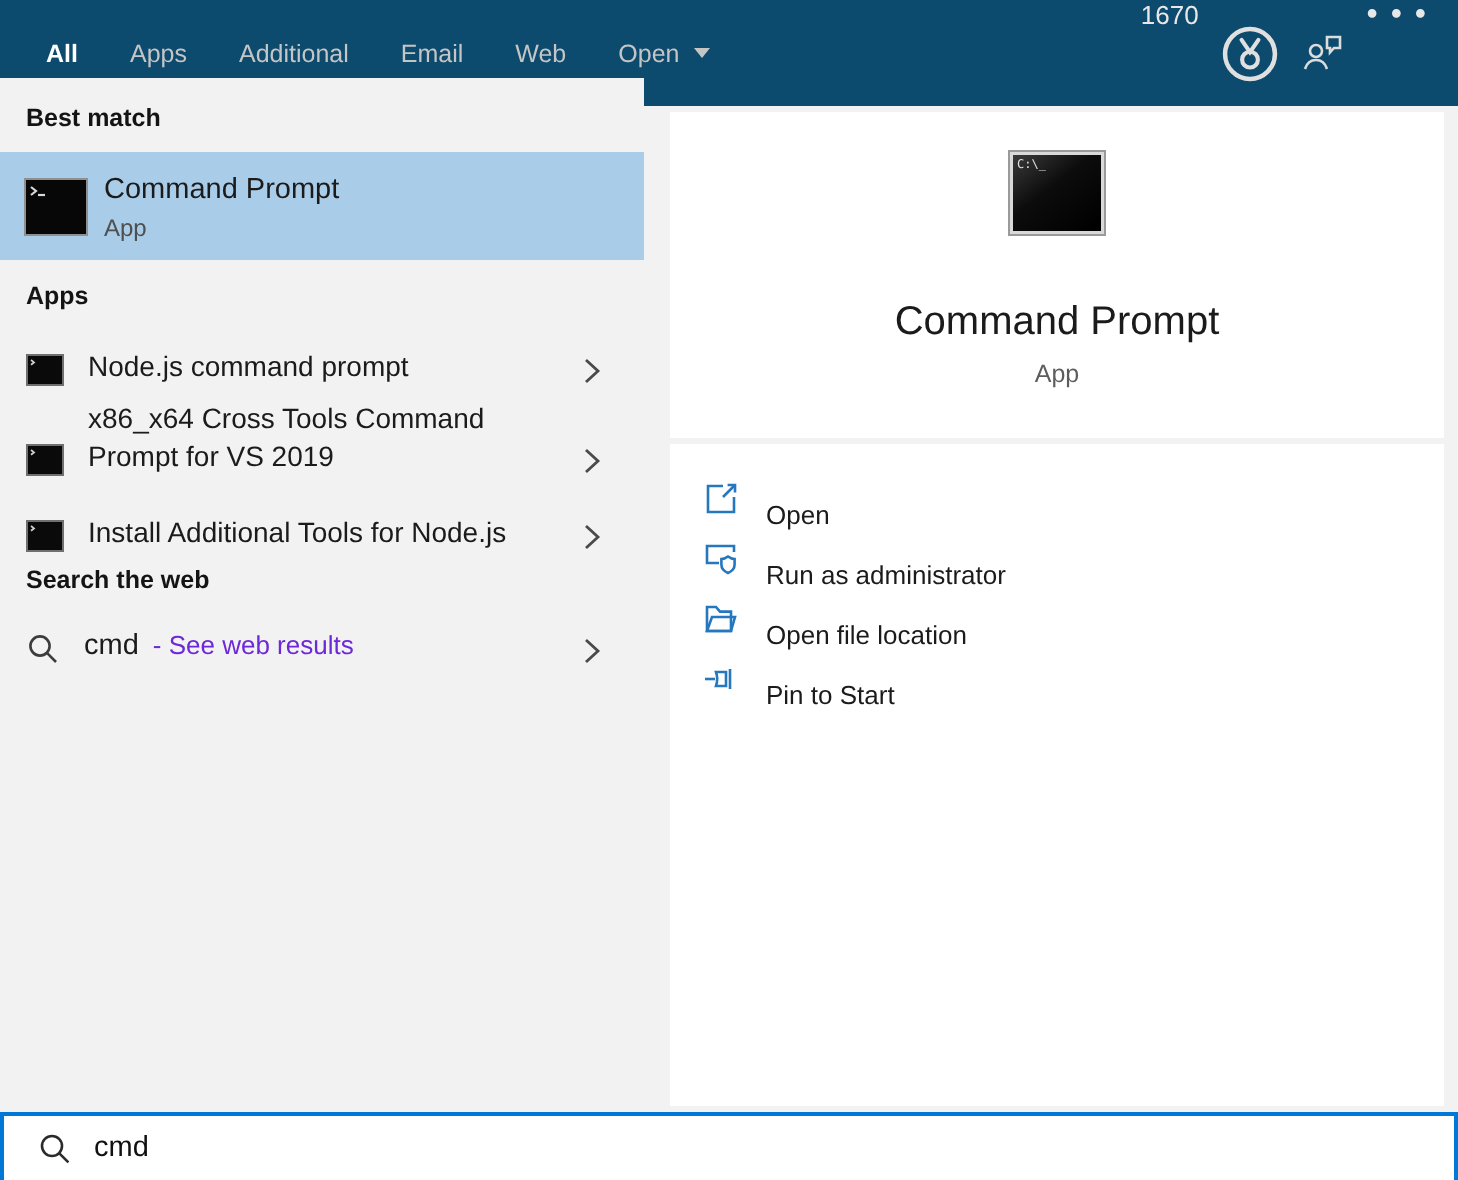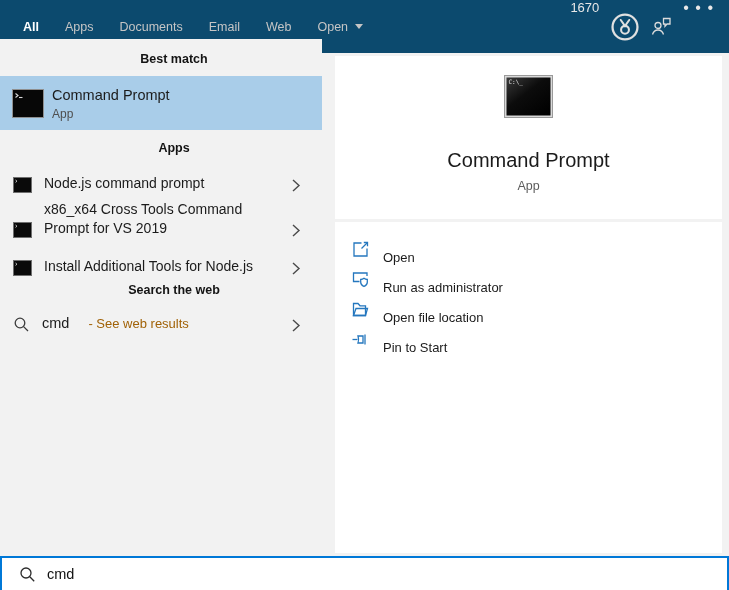--- a/index.html
+++ b/index.html
@@ -34,21 +34,21 @@
   .points { font-size:13px; color:#e8e8e8; }
   .tb-icon { display:flex; align-items:center; }
   .ellipsis { font-size:16px; color:#e8e8e8; letter-spacing:1px; line-height:1; padding-bottom:6px; }
 
   
   .left-panel {
     position:absolute; top:39px; left:0; width:322px; bottom:34px;
     background:#f2f2f2;
   }
   .section-header {
-    font-size:12.5px; font-weight:700; color:#141414; padding-left:26px;text-align:center;
+    font-size:12.5px; font-weight:700; color:#141414; padding-left:13px;
   }
   .hdr-best { margin-top:13px; }
   .best-match-item {
     margin-top:10px; height:54px; background:#a9cde9;
     display:flex; align-items:center; padding-left:12px; cursor:default;
   }
   .bm-text { margin-left:8px; display:flex; flex-direction:column; justify-content:center; }
   .bm-title { font-size:14.5px; color:#1b1b1b; line-height:18px; }
   .bm-sub { font-size:12px; color:#4f4f4f; margin-top:3px; }
 
@@ -57,21 +57,21 @@
     display:flex; align-items:flex-end; padding:0 20px 0 13px; cursor:default;
   }
   .row-30 { height:30px; margin-top:8px; }
   .row-44 { height:44px; margin-top:1px; }
   .row-icon { flex:0 0 auto; display:flex; align-items:center; }
   .row-label { margin-left:12px; font-size:14px; color:#1b1b1b; line-height:19px; max-width:225px; }
   .row-chevron { margin-left:auto; display:flex; align-items:center; }
   .hdr-web { margin-top:7px; }
   .web-row { margin-top:6px; height:30px; }
   .web-query { font-size:14.5px; color:#1b1b1b; }
-  .web-hint { font-size:13px; color:#a16207; margin-left:19px; }
+  .web-hint { font-size:13px; color:#6d28d9; margin-left:7px; }
 
   
   .card { position:absolute; left:335px; width:387px; background:#ffffff; }
   .preview-card { top:56px; height:163px; display:flex; flex-direction:column; align-items:center; }
   .preview-icon { margin-top:19px; }
   .preview-title { margin-top:27px; font-size:20px; color:#1b1b1b; }
   .preview-sub { margin-top:7px; font-size:12.5px; color:#5d5d5d; }
 
   .actions-card { top:222px; height:331px; padding-top:12px; }
   .action-row {
@@ -100,21 +100,21 @@
 
   <header class="topbar">
     <nav class="tabs">
       <div class="tab active">
         <span>All</span>
       </div>
       <div class="tab">
         <span>Apps</span>
       </div>
       <div class="tab">
-        <span>Documents</span>
+        <span>Additional</span>
       </div>
       <div class="tab">
         <span>Email</span>
       </div>
       <div class="tab">
         <span>Web</span>
       </div>
       <div class="tab">
         <span>Open</span>
         <span class="caret"></span>

